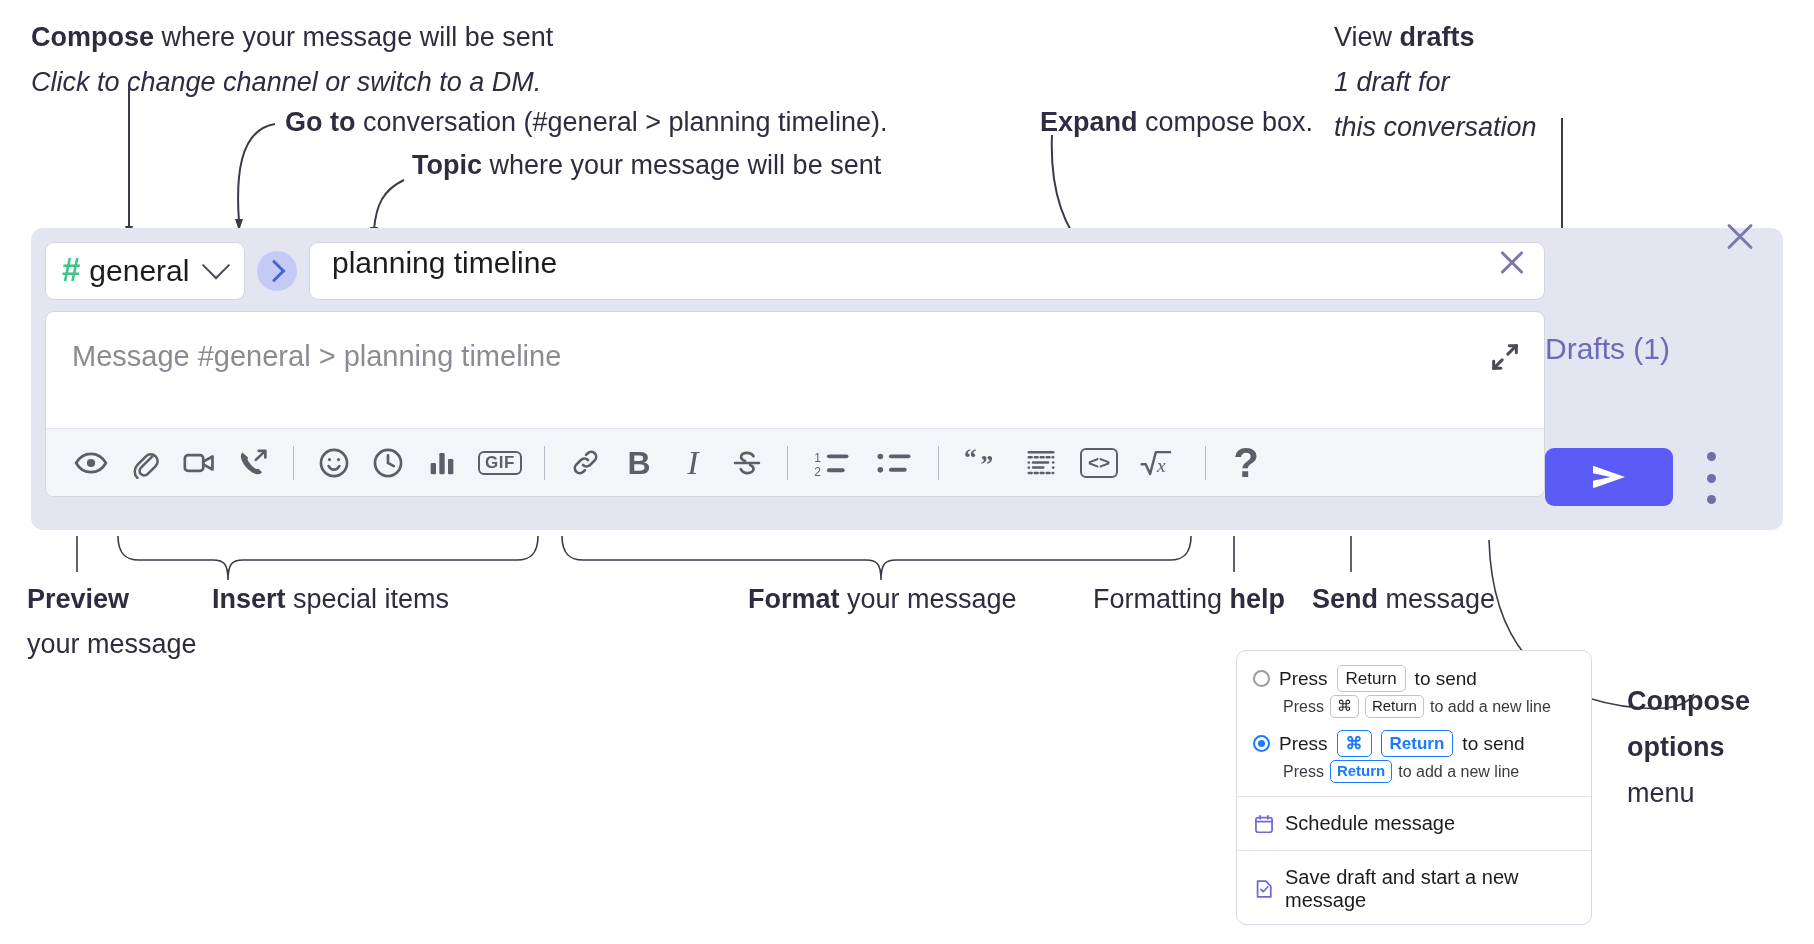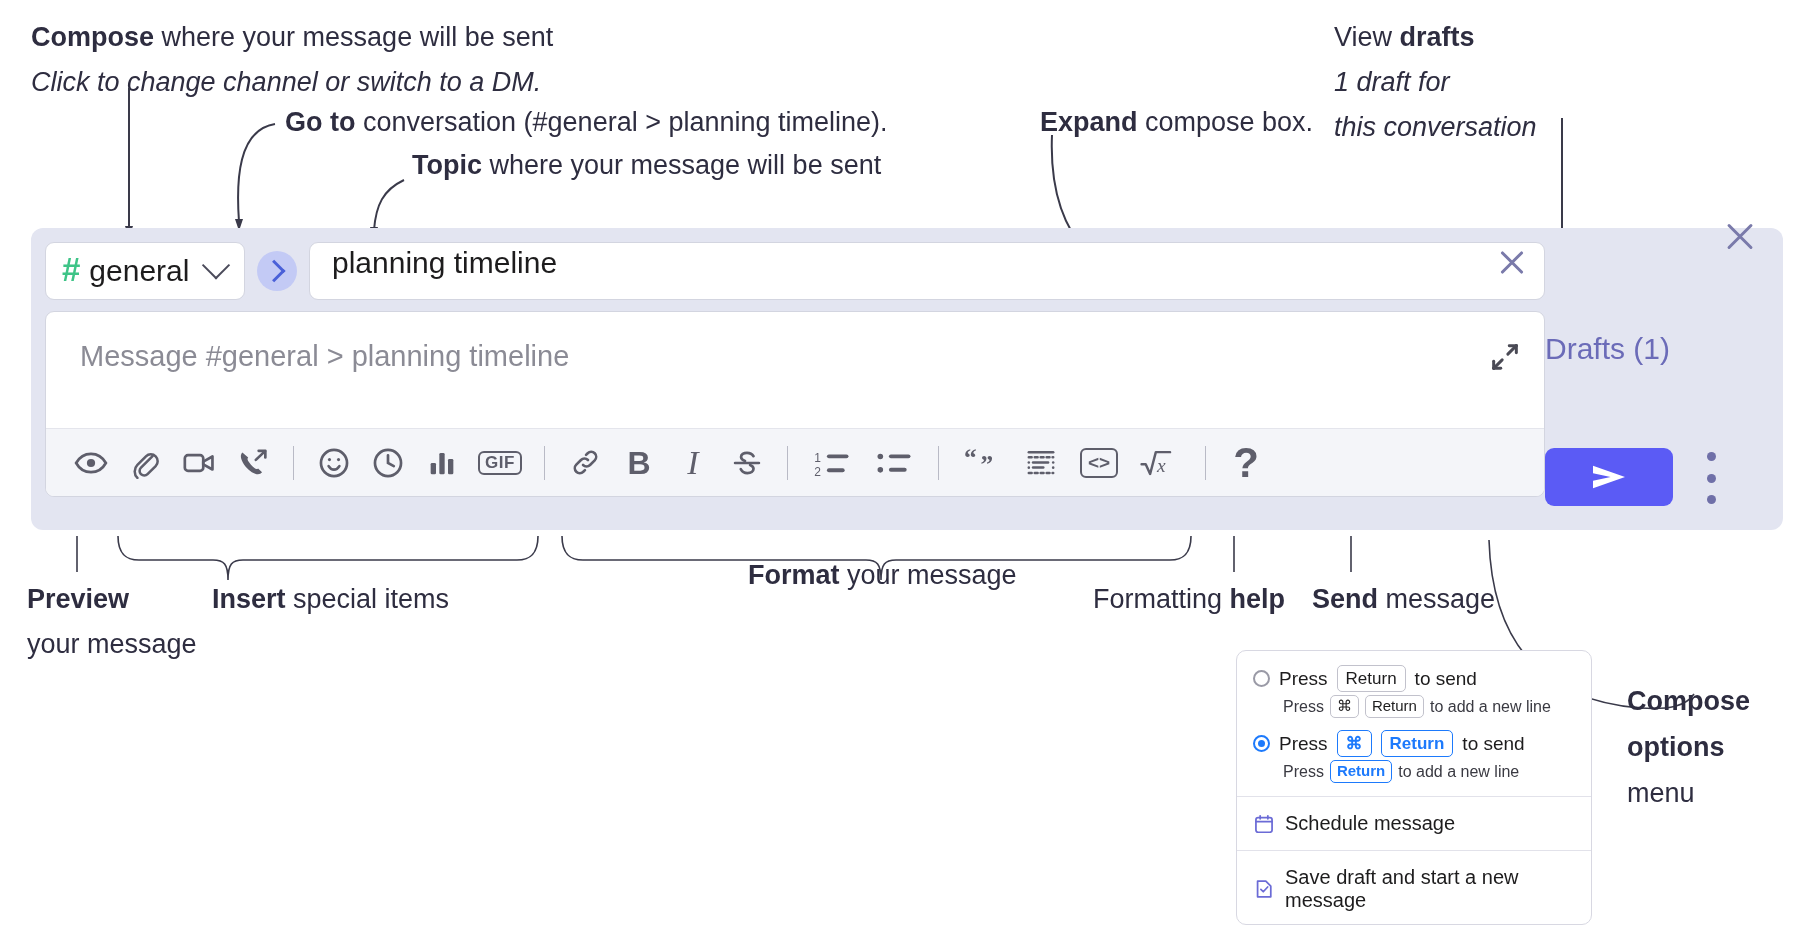--- a/index.html
+++ b/index.html
@@ -104,21 +104,21 @@
     background: #ffffff;
     border: 1px solid #d3d5e0;
     border-radius: 9px;
     position: relative;
     height: 186px;
     box-sizing: border-box;
     overflow: hidden;
   }
   .msg-placeholder {
     position: absolute; left: 26px; top: 28px;
-    font-size: 29px; color: #8b8b95; margin-left: 8px;
+    font-size: 29px; color: #8b8b95;
   }
   .expand-btn {
     position: absolute; right: 22px; top: 28px;
     width: 34px; height: 34px;
   }
   .toolbar {
     position: absolute; left: 0; right: 0; bottom: 0;
     height: 68px;
     border-top: 1px solid #e4e5ec;
     background: #f4f5f9;
@@ -481,21 +481,21 @@
 
 <div class="anno" style="left:27px; top:584px;">
   <b>Preview</b>
   <span class="sub">your message</span>
 </div>
 
 <div class="anno" style="left:212px; top:584px;">
   <b>Insert</b><span> special items</span>
 </div>
 
-<div class="anno" style="left:748px; top:560px;">
+<div class="anno" style="left:748px; top:584px;">
   <b>Format</b><span> your message</span>
 </div>
 
 <div class="anno" style="left:1093px; top:584px;text-align:right;">
   <span>Formatting </span><b>help</b>
 </div>
 
 <div class="anno" style="left:1312px; top:584px;">
   <b>Send</b><span> message</span>
 </div>

